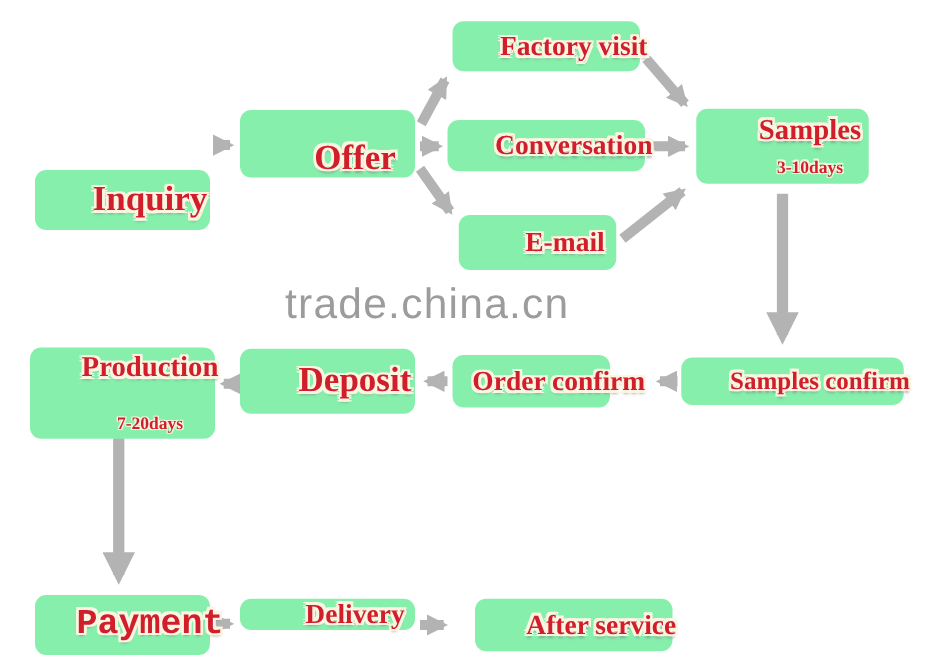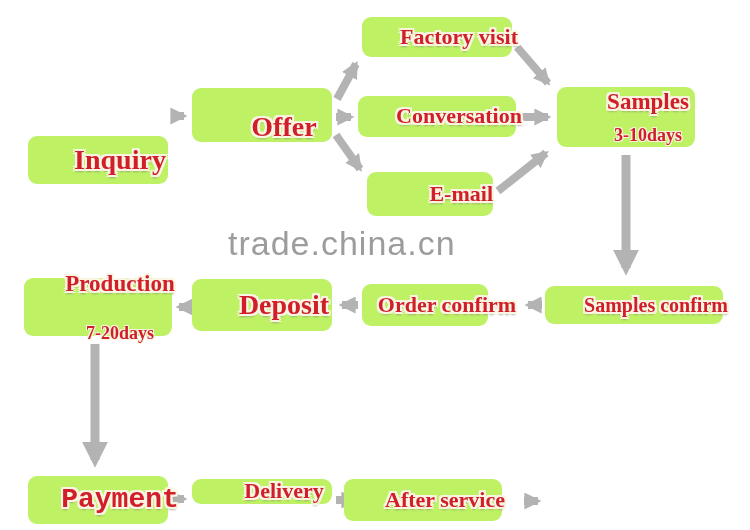--- a/index.html
+++ b/index.html
@@ -8,21 +8,21 @@
 
   .canvas {
     position:relative;
     width:750px; height:530px;
     background:#ffffff;
     overflow:hidden;
   }
 
   .node {
     position:absolute;
-    background:#bef264;
+    background:#86efac;
     border-radius:9px;
     display:flex;
     flex-direction:column;
     align-items:center;
     justify-content:center;
     line-height:1.02;
     padding-left:44px;
   }
 
   .label {
@@ -35,21 +35,21 @@
       -2px  0   0 #faf5e2,  2px  0   0 #faf5e2,
        0   -2px 0 #faf5e2,  0    2px 0 #faf5e2,
        0    3px 2px rgba(120,120,120,.55);
   }
 
   .fs-xl { font-size:28px; }
   .fs-lg { font-size:23px; }
   .fs-md { font-size:22px; }
   .fs-sm { font-size:20px; }
   .fs-xs { font-size:19px; }
-  .sub   { font-size:18px; margin-top:12px;
+  .sub   { font-size:14px; margin-top:12px;
            font-weight:bold; color:#d01f2a; white-space:nowrap;
            text-shadow:
              -1px -1px 0 #faf5e2, 1px -1px 0 #faf5e2,
              -1px  1px 0 #faf5e2, 1px  1px 0 #faf5e2; }
 
   .arrows { position:absolute; left:0; top:0; pointer-events:none; }
 
   .watermark {
     position:absolute;
     left:228px; top:224px; width:272px;
@@ -102,21 +102,21 @@
   </div>
 
   <div class="node" style="left:362px;top:17px;width:150px;height:40px;">
     <span class="label fs-md">Factory visit</span>
   </div>
 
   <div class="node" style="left:358px;top:96px;width:158px;height:41px;">
     <span class="label fs-md">Conversation</span>
   </div>
 
-  <div class="node" style="left:367px;top:172px;width:126px;height:44px;align-items:flex-end;">
+  <div class="node" style="left:367px;top:172px;width:126px;height:44px;">
     <span class="label fs-md">E-mail</span>
   </div>
 
   <div class="node" style="left:557px;top:87px;width:138px;height:60px;">
     <span class="label fs-lg">Samples</span>
     <span class="sub">3-10days</span>
   </div>
 
   <div class="watermark">trade.china.cn</div>
 
@@ -125,31 +125,31 @@
   </div>
 
   <div class="node" style="left:362px;top:284px;width:126px;height:42px;text-align:center;">
     <span class="label fs-md">Order confirm</span>
   </div>
 
   <div class="node" style="left:192px;top:279px;width:140px;height:52px;">
     <span class="label fs-xl">Deposit</span>
   </div>
 
-  <div class="node" style="left:24px;top:278px;width:148px;height:58px;gap:16px;">
+  <div class="node" style="left:24px;top:278px;width:148px;height:73px;gap:16px;">
     <span class="label fs-lg">Production</span>
     <span class="sub">7-20days</span>
   </div>
 
   <div class="node" style="left:28px;top:476px;width:140px;height:48px;font-family:Liberation Mono, monospace;">
     <span class="label fs-xl">Payment</span>
   </div>
 
   <div class="node" style="left:192px;top:479px;width:140px;height:25px;">
     <span class="label fs-md">Delivery</span>
   </div>
 
-  <div class="node" style="left:344px;top:479px;width:158px;height:42px;justify-content:center;">
+  <div class="node" style="left:380px;top:479px;width:158px;height:42px;justify-content:center;">
     <span class="label fs-md">After service</span>
   </div>
 
 
 </div>
 
 </body></html>

